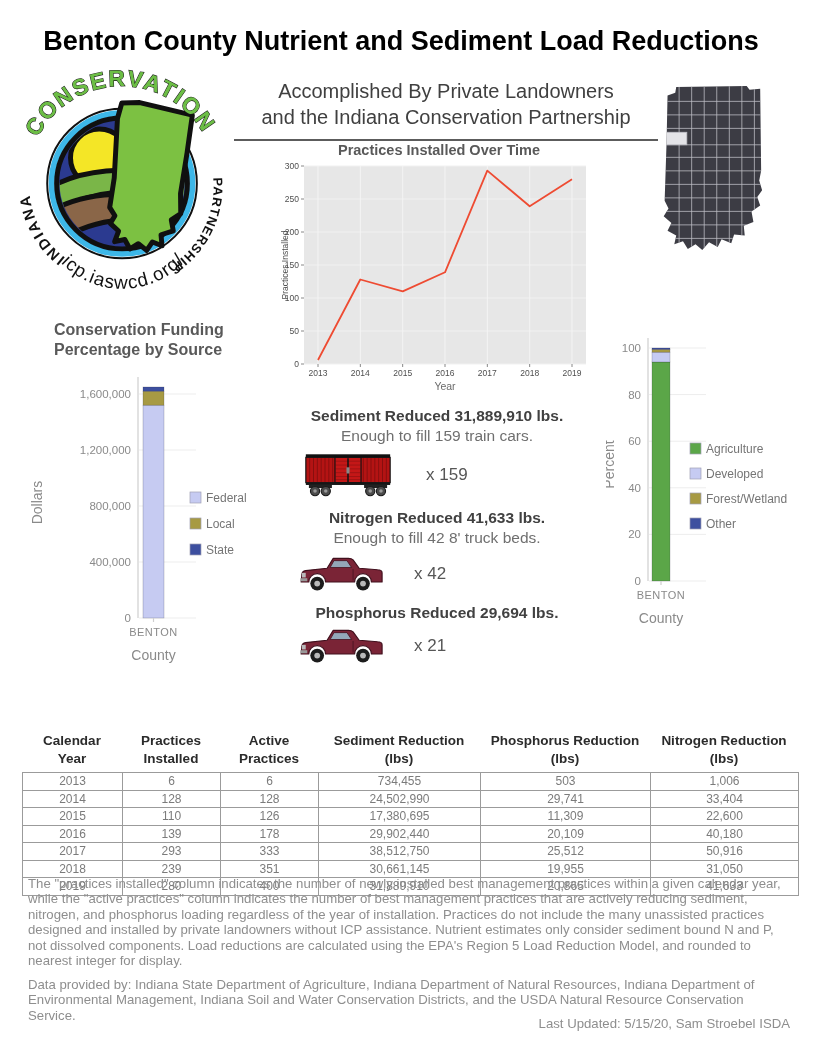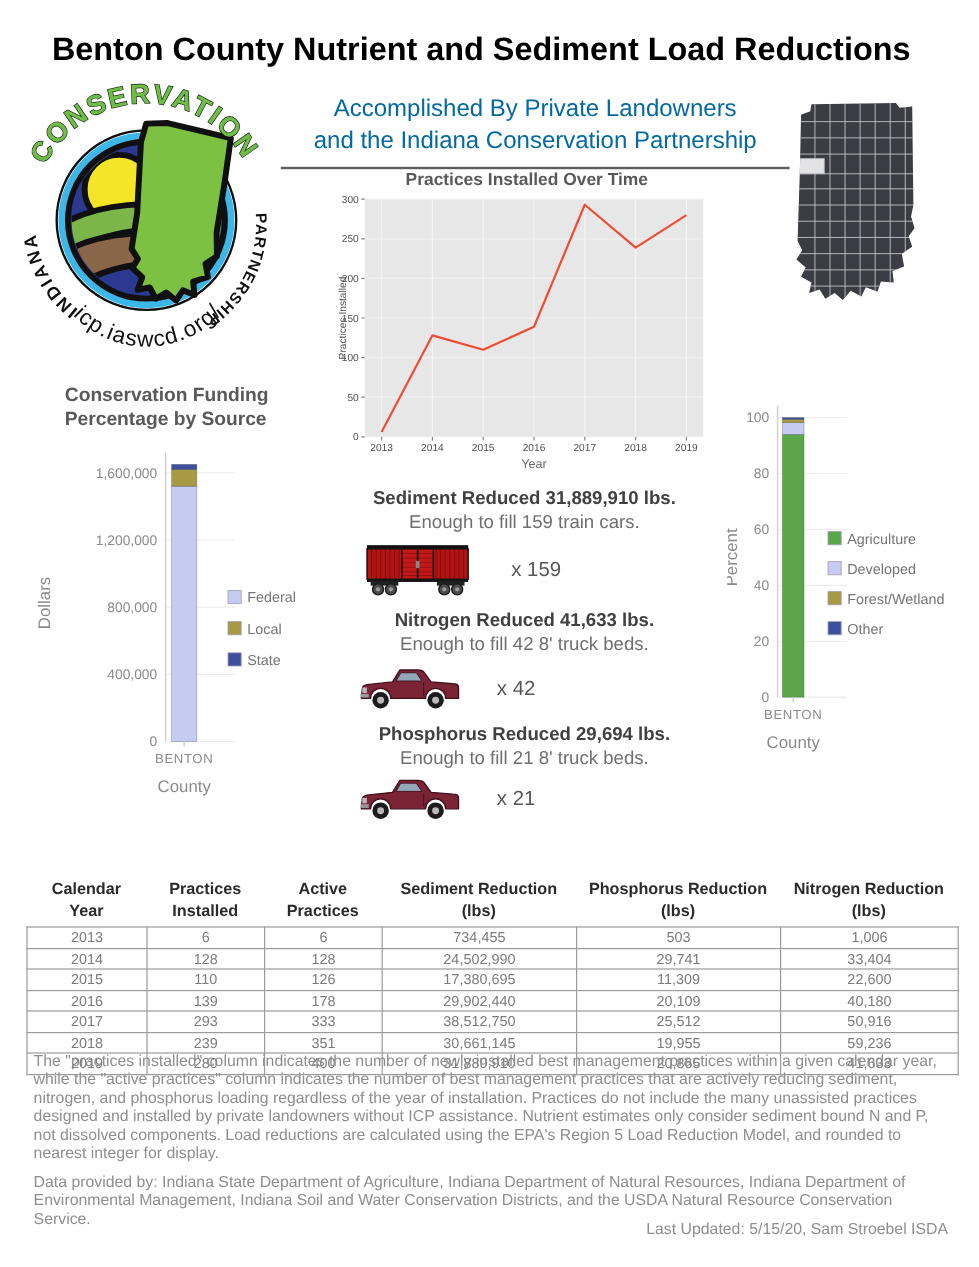--- a/index.html
+++ b/index.html
@@ -2,21 +2,21 @@
 <html><head>
 <meta charset="utf-8">
 <style>
   html,body{margin:0;padding:0;background:#ffffff;}
   .page{position:relative;width:756px;height:1056px;background:#fff;overflow:hidden;
         font-family:"Liberation Sans",sans-serif;padding-left:46px;}
   
   .h1{position:absolute;top:26px;left:0;right:0;text-align:center;
       font-size:27px;font-weight:bold;color:#000;}
   .subtitle{position:absolute;left:234px;top:78px;width:424px;text-align:center;
-      font-size:20px;line-height:1.32;color:#0369a1;border-bottom:2px solid #5c5c5c;
+      font-size:20px;line-height:1.32;color:#404040;border-bottom:2px solid #5c5c5c;
       padding-bottom:8px;}
   
   .logo{position:absolute;left:16px;top:62px;width:218px;height:234px;}
   .logo svg{width:100%;height:100%;}
   
   .map{position:absolute;left:652px;top:84px;width:116px;height:193px;}
   .map svg{width:100%;height:100%;}
   
   .line-chart{position:absolute;left:280px;top:142px;width:318px;}
   .line-title{font-size:14.5px;font-weight:bold;color:#595959;text-align:center;margin-bottom:2px;}
@@ -324,21 +324,20 @@
             <circle cx="25" cy="40" r="3.8" fill="#b9b9b9"></circle>
           <circle cx="85" cy="40" r="9" fill="#1c1c1c"></circle>
             <circle cx="85" cy="40" r="3.8" fill="#b9b9b9"></circle>
         </svg>
         <span class="mult">x 42</span>
       </div>
     </div>
 
     <div class="red-group g3">
       <div class="red-head">Phosphorus Reduced 29,694  lbs.</div>
-      <div class="red-sub">Enough to fill 21  8' truck beds.</div>
       <div class="red-visual mt2">
         <svg class="vis-truck" viewBox="0 0 115 55">
           <path d="M 110,38 L 110,26 Q 110,22 104,22 L 80,20 L 72,9 Q 70,7 66,7 L 46,7 L 38,20 L 10,23 Q 5,24 5,28 L 4,38 L 14,38 A 11,11 0 0 1 36,38 L 74,38 A 11,11 0 0 1 96,38 Z" fill="#7a2436" stroke="#40101d" stroke-width="1.5" stroke-linejoin="round"></path>
           <path d="M 47,10 L 64,10 L 70,19 L 42,19 Z" fill="#93a7b8" stroke="#40101d" stroke-width="1"></path>
           <rect x="3" y="33" width="9" height="4" fill="#999"></rect>
           <rect x="5" y="26" width="5" height="6" fill="#b9b9b9"></rect>
           <line x1="72" y1="21" x2="72" y2="36" stroke="#40101d" stroke-width="1"></line>
           <circle cx="25" cy="40" r="9" fill="#1c1c1c"></circle>
             <circle cx="25" cy="40" r="3.8" fill="#b9b9b9"></circle>
           <circle cx="85" cy="40" r="9" fill="#1c1c1c"></circle>
@@ -407,21 +406,21 @@
             <td>38,512,750</td>
             <td>25,512</td>
             <td>50,916</td>
           </tr>
           <tr>
             <td>2018</td>
             <td>239</td>
             <td>351</td>
             <td>30,661,145</td>
             <td>19,955</td>
-            <td>59,236</td>
+            <td>31,050</td>
           </tr>
           <tr>
             <td>2019</td>
             <td>280</td>
             <td>400</td>
             <td>31,889,910</td>
             <td>20,865</td>
             <td>41,633</td>
           </tr>
         </tbody>

